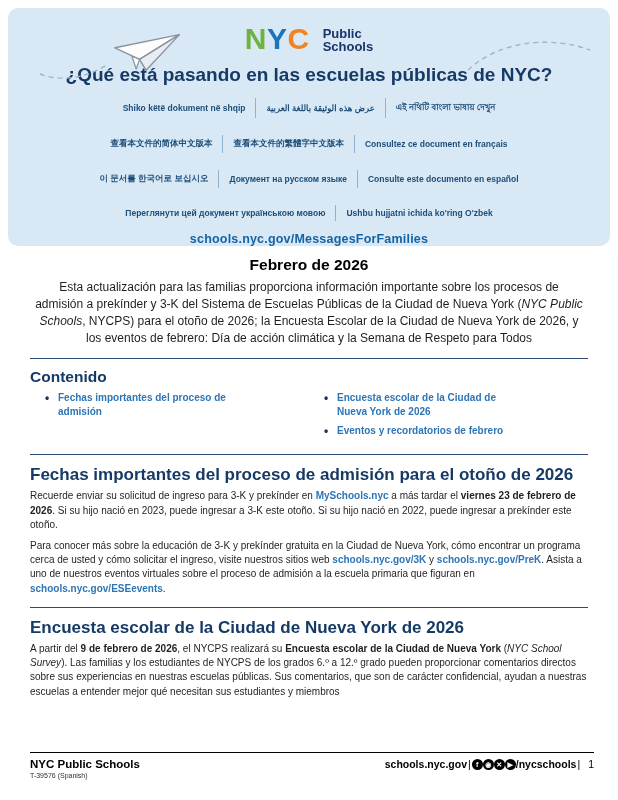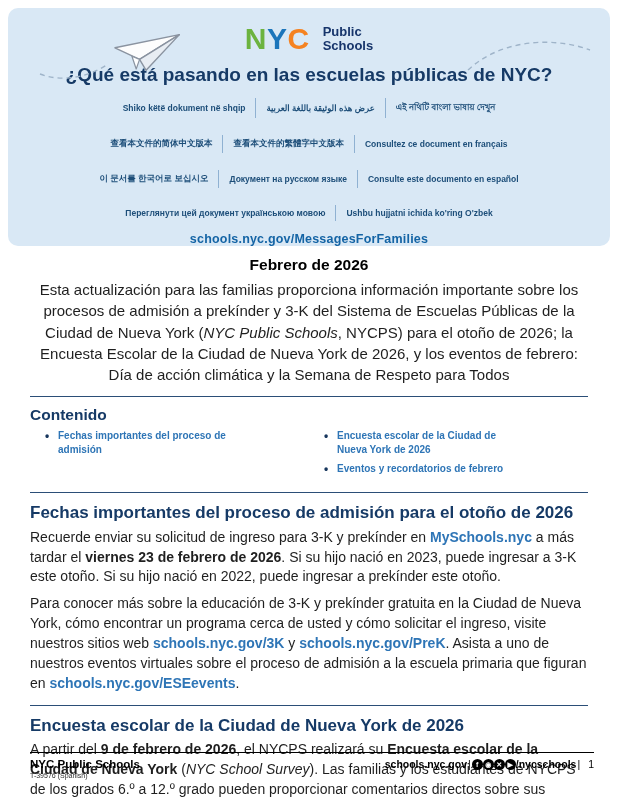--- a/index.html
+++ b/index.html
@@ -13,21 +13,21 @@
 
   
   .header-card {
     position: relative; margin: 8px auto 0; width: 602px; height: 238px;
     background: #d9e8f5; border-radius: 10px; padding-top: 16px;
   }
   .decor { position: absolute; pointer-events: none; }
   .plane-decor { left: 26px; top: 12px; }
   .arc-decor { right: 16px; top: 26px; }
 
-  .logo-row { display: flex; justify-content: center; align-items: center; gap: 13px; }
+  .logo-row { display: flex; justify-content: center; align-items: flex-end; gap: 13px; }
   .nyc-letters { font-size: 30px; font-weight: 800; letter-spacing: 0.5px; line-height: 1; }
   .nyc-letters span { display: inline-block; }
   .logo-name { font-size: 13px; font-weight: 700; color: #17356b; line-height: 1.05; }
 
   .header-title {
     text-align: center; font-size: 19px; font-weight: 700; color: #163a66;
     margin: 10px 20px 12px;
   }
 
   .lang-grid { display: flex; flex-direction: column; gap: 17px; }
@@ -39,40 +39,40 @@
   }
   .lang-item:first-child { border-left: none; }
 
   .families-link {
     text-align: center; font-size: 12.5px; font-weight: 700; color: #1464a5;
     margin-top: 11px; letter-spacing: 0.2px; cursor: pointer;
   }
 
   
   .month-heading { text-align: center; font-size: 15.5px; font-weight: 700; color: #000; margin: 10px 0 5px; }
-  .intro-para { text-align: center; font-size: 15px; line-height: 1.42; margin: 0 34px; }
+  .intro-para { text-align: center; font-size: 12px; line-height: 1.42; margin: 0 34px; }
 
   .rule { border: none; border-top: 1.3px solid #2b4e77; margin: 11px 30px 0; }
 
   .contents-heading { margin: 9px 30px 0; font-size: 15.5px; font-weight: 700; color: #163a66; }
   .contents-cols { display: flex; margin: 3px 30px 0; }
   .contents-col { width: 50%; }
   .toc-list { margin: 2px 0 0; padding-left: 28px; list-style: none; }
   .toc-list li {
     position: relative; font-size: 10px; font-weight: 700; color: #2e75b6;
     line-height: 1.4; margin-bottom: 5px; cursor: pointer;
   }
   .toc-list li::before { content: "\2022"; color: #17365d; position: absolute; left: -13px; top: -1px; font-size: 12px; }
   .toc-narrow-1 { max-width: 196px; }
   .toc-narrow-2 { max-width: 190px; }
 
   .section-heading {
     margin: 9px 30px 2px; font-size: 17px; font-weight: 700; color: #163a66; line-height: 1.25;
   }
-  .body-para { margin: 4px 30px 7px; font-size: 14px; line-height: 1.42; }
+  .body-para { margin: 4px 30px 7px; font-size: 10px; line-height: 1.42; }
 
   .run-link { color: #2e75b6; font-weight: 700; cursor: pointer; }
   .run-bold { font-weight: 700; }
   .run-italic { font-style: italic; }
 
   
   .footer {
     position: absolute; left: 30px; right: 24px; top: 744px;
     border-top: 1.2px solid #000; padding-top: 5px;
     display: flex; justify-content: space-between; align-items: flex-start;

